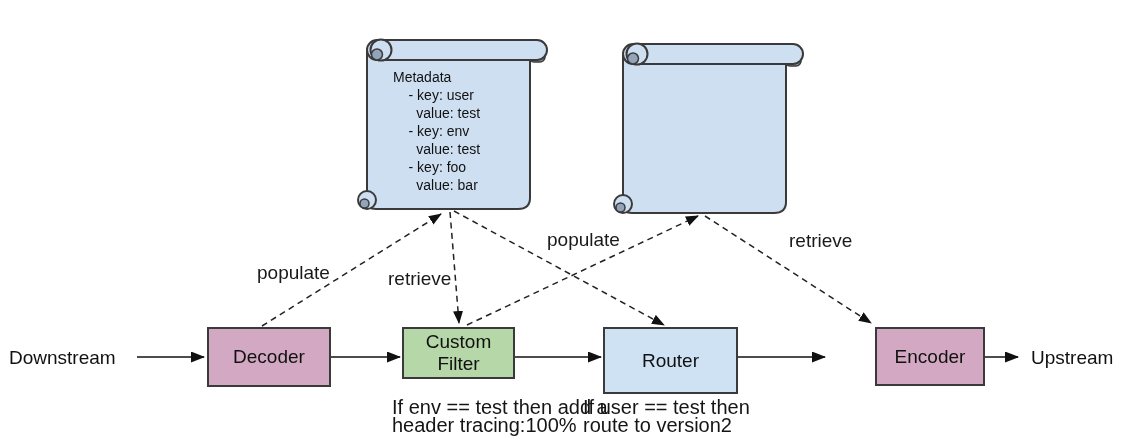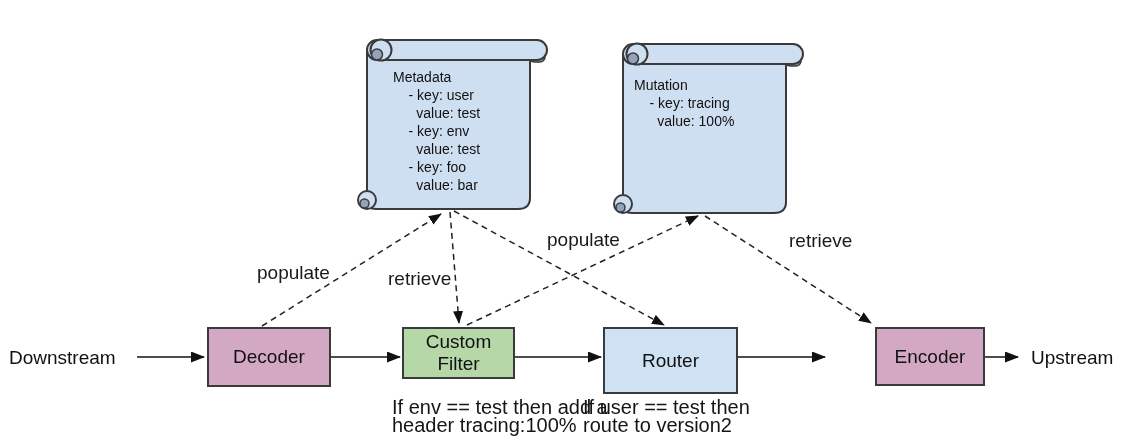--- a/index.html
+++ b/index.html
@@ -97,23 +97,20 @@
     <circle cx="7.5" cy="165.5" r="4.5" stroke="#3a3a3a" stroke-width="1.5" fill="#93a4ba"></circle>
   </svg>
 
   <div class="scroll-text scroll-text-metadata">Metadata
     - key: user
       value: test
     - key: env
       value: test
     - key: foo
       value: bar</div>
-  <div class="scroll-text scroll-text-mutation">Mutation
-    - key: tracing
-      value: 100%</div>
 
   <div class="edge-label lbl-populate-1">populate</div>
   <div class="edge-label lbl-retrieve-1">retrieve</div>
   <div class="edge-label lbl-populate-2">populate</div>
   <div class="edge-label lbl-retrieve-2">retrieve</div>
 
   <div class="endpoint endpoint-downstream">Downstream</div>
   <div class="endpoint endpoint-upstream">Upstream</div>
 
   <div class="node node-decoder">

